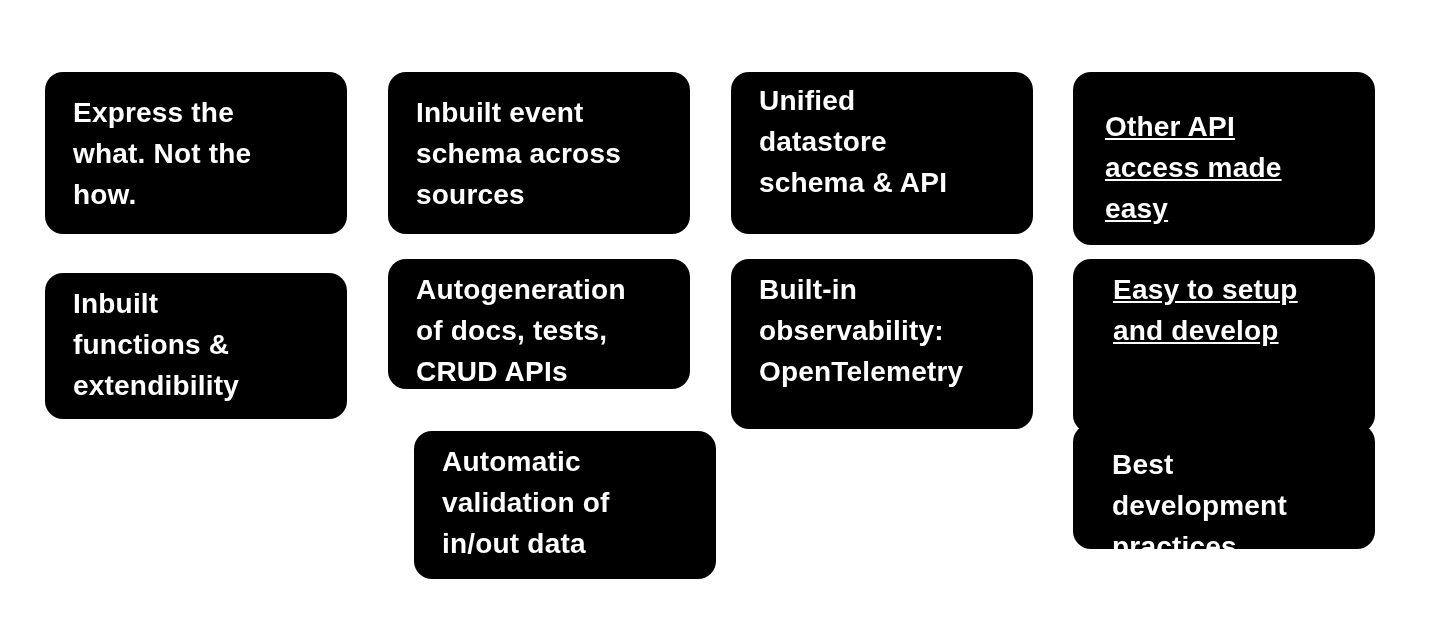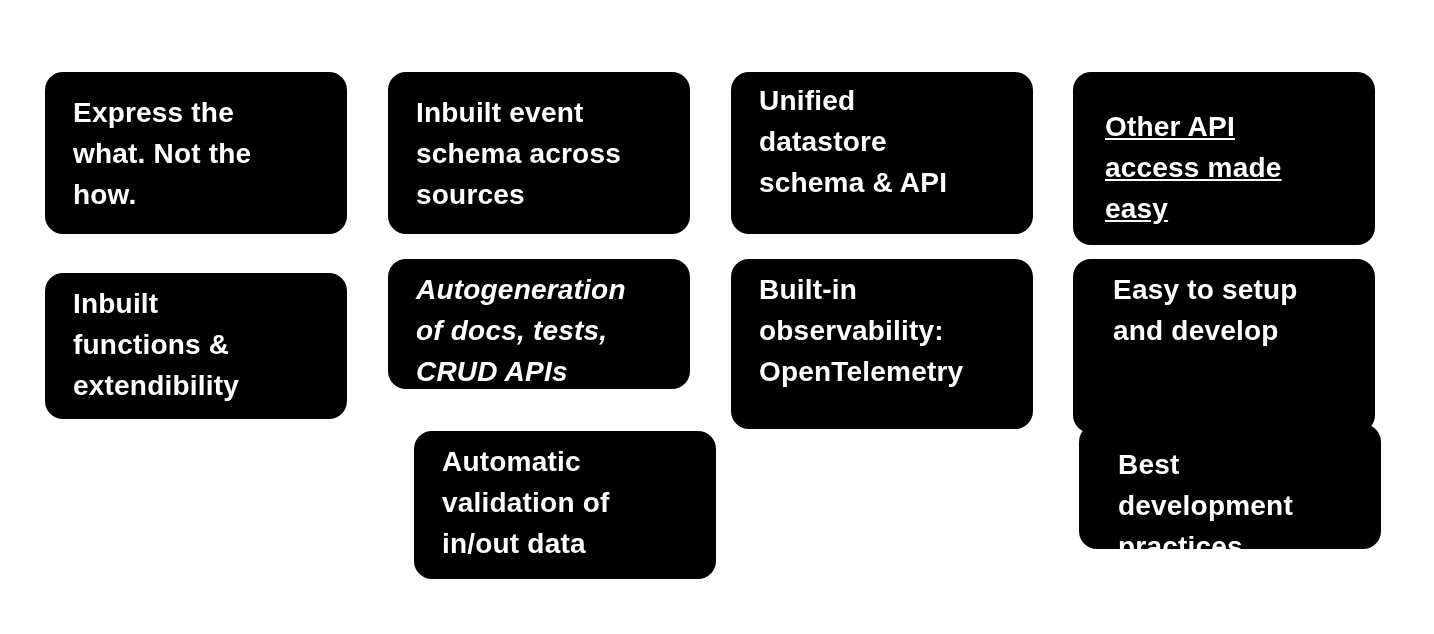--- a/index.html
+++ b/index.html
@@ -32,28 +32,28 @@
     line-height: 41px;
     letter-spacing: 0.2px;
   }
   
   .c1  { left: 45px;   top: 72px;  height: 162px; padding-top: 20px; }
   .c2  { left: 388px;  top: 72px;  height: 162px; padding-top: 20px; }
   .c3  { left: 731px;  top: 72px;  height: 162px; padding-top: 8px; }
   .c4  { left: 1073px; top: 72px;  height: 173px; padding-top: 34px; padding-left: 32px; text-decoration: underline; }
   
   .c5  { left: 45px;   top: 259px; height: 146px; margin-top: 14px; }
-  .c6  { left: 388px;  top: 259px; height: 130px; font-style: italic; }
+  .c6  { left: 388px;  top: 259px; height: 130px; }
   .c7  { left: 731px;  top: 259px; height: 170px; }
-  .c8  { left: 1073px; top: 259px; height: 174px; padding-left: 40px; }
+  .c8  { left: 1073px; top: 259px; height: 174px; padding-left: 40px; text-decoration: underline; }
   
   .c9  { left: 45px;   top: 431px; height: 148px; }
   .c10 { left: 388px;  top: 431px; height: 148px; margin-left: 26px; }
   .c11 { left: 731px;  top: 431px; height: 148px; padding-left: 41px; }
-  .c12 { left: 1073px; top: 424px; height: 125px; padding-top: 20px; padding-left: 39px; margin-left: 6px; }
+  .c12 { left: 1073px; top: 424px; height: 125px; padding-top: 20px; padding-left: 39px; }
 </style>
 </head>
 <body>
 
 <div class="canvas">
   <div class="card c1">
     <span class="card-text">Express the
 what. Not the
 how.</span>
   </div>

